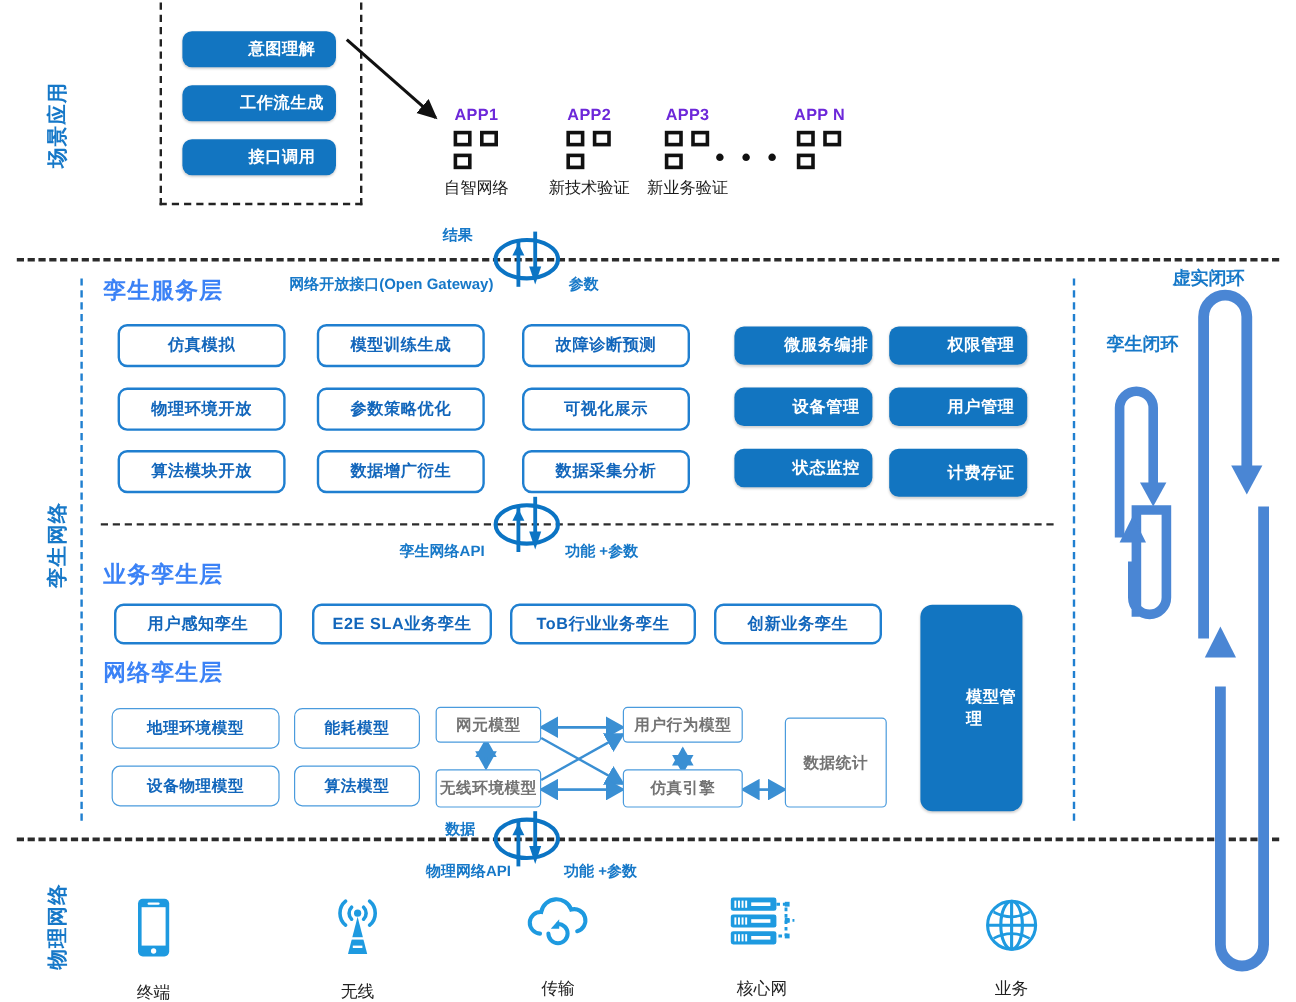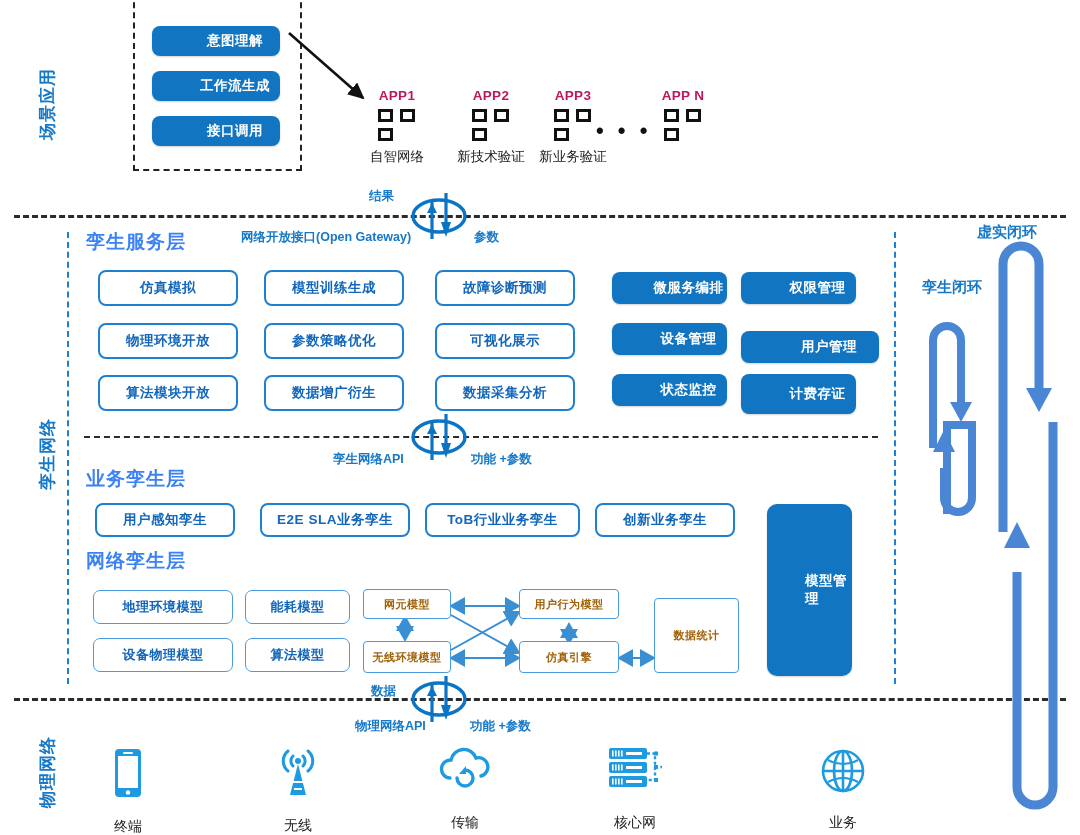--- a/index.html
+++ b/index.html
@@ -27,34 +27,34 @@
 
   
   .pill{position:absolute;display:flex;align-items:center;justify-content:center;
         border-radius:8px;font-size:13.5px;font-weight:bold;letter-spacing:.5px;
         box-sizing:border-box;}
   .pill-fill{background:#1275c1;color:#ffffff;
              box-shadow:0 1px 2px rgba(0,0,0,.18);padding-left:38px;}
   .pill-outline{background:#ffffff;color:#1266bb;border:2px solid #1f7fd0;}
   .pill-outline-light{background:#ffffff;color:#1266bb;border:1.6px solid #4a9bdd;
                       border-radius:7px;font-size:13px;}
-  .rect-outline{background:#ffffff;color:#a16207;border:1.6px solid #4a9bdd;
-                border-radius:4px;font-size:11px;}
+  .rect-outline{background:#ffffff;color:#737373;border:1.6px solid #4a9bdd;
+                border-radius:4px;font-size:13px;}
 
   
   .secttl{position:absolute;color:#3b82f6;font-weight:bold;font-size:19px;
           letter-spacing:1px;white-space:nowrap;}
 
   
   .anno{position:absolute;color:#1678c8;font-weight:bold;font-size:12.5px;
         white-space:nowrap;}
 
   
   .appcol{position:absolute;text-align:center;width:86px;}
-  .appttl{font-size:13.5px;font-weight:bold;color:#be185d;letter-spacing:.3px;}
+  .appttl{font-size:13.5px;font-weight:bold;color:#6d28d9;letter-spacing:.3px;}
   .appcap{font-size:13.5px;color:#1a1a1a;white-space:nowrap;}
 
   
   .appglyph{width:46px;height:34px;margin:6px auto 5px auto;position:relative;}
   .appglyph i{position:absolute;display:block;background:transparent;}
   .sq{border:3.4px solid #111;width:15px;height:13px;box-sizing:border-box;}
   .bar{background:#111;height:3px;}
 
   .dots{position:absolute;font-size:22px;font-weight:bold;color:#111;
         letter-spacing:4px;}
@@ -180,21 +180,21 @@
 
   <div class="pill pill-outline" style="left:435px;top:270px;width:140px;height:36px;">故障诊断预测</div>
   <div class="pill pill-outline" style="left:435px;top:323px;width:140px;height:36px;">可视化展示</div>
   <div class="pill pill-outline" style="left:435px;top:375px;width:140px;height:36px;">数据采集分析</div>
 
   <div class="pill pill-fill" style="left:612px;top:272px;width:115px;height:32px;">微服务编排</div>
   <div class="pill pill-fill" style="left:612px;top:323px;width:115px;height:32px;">设备管理</div>
   <div class="pill pill-fill" style="left:612px;top:374px;width:115px;height:32px;">状态监控</div>
 
   <div class="pill pill-fill" style="left:741px;top:272px;width:115px;height:32px;">权限管理</div>
-  <div class="pill pill-fill" style="left:741px;top:323px;width:138px;height:32px;margin-top:8px;">用户管理</div>
+  <div class="pill pill-fill" style="left:741px;top:323px;width:115px;height:32px;">用户管理</div>
   <div class="pill pill-fill" style="left:741px;top:374px;width:115px;height:40px;">计费存证</div>
 
   <div class="hsep-blue" style="left:84px;top:436px;width:794px;"></div>
 
   <svg class="abs" style="left:411px;top:412px;" width="56" height="52">
     <ellipse cx="28" cy="25" rx="26" ry="16" fill="none" stroke="#0b74c4" stroke-width="3.4"></ellipse>
     <path d="M21,48 L21,10" stroke="#0b74c4" stroke-width="3.2" fill="none"></path>
     <path d="M21,12 L16,22 L26,22 Z" fill="#0b74c4"></path>
     <path d="M35,2 L35,40" stroke="#0b74c4" stroke-width="3.2" fill="none"></path>
     <path d="M35,46 L30,31 L40,31 Z" fill="#0b74c4"></path>

